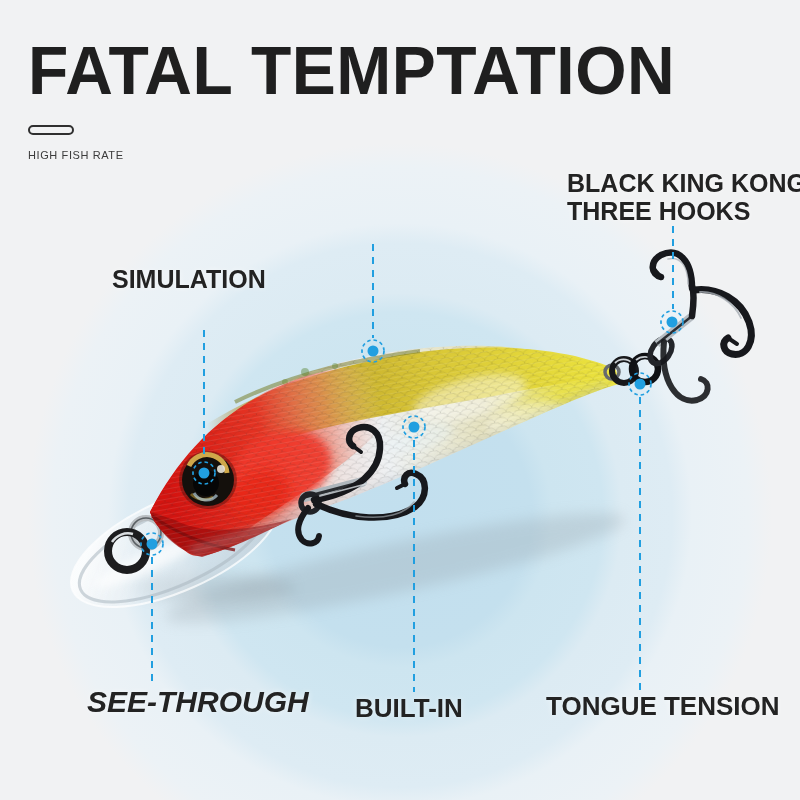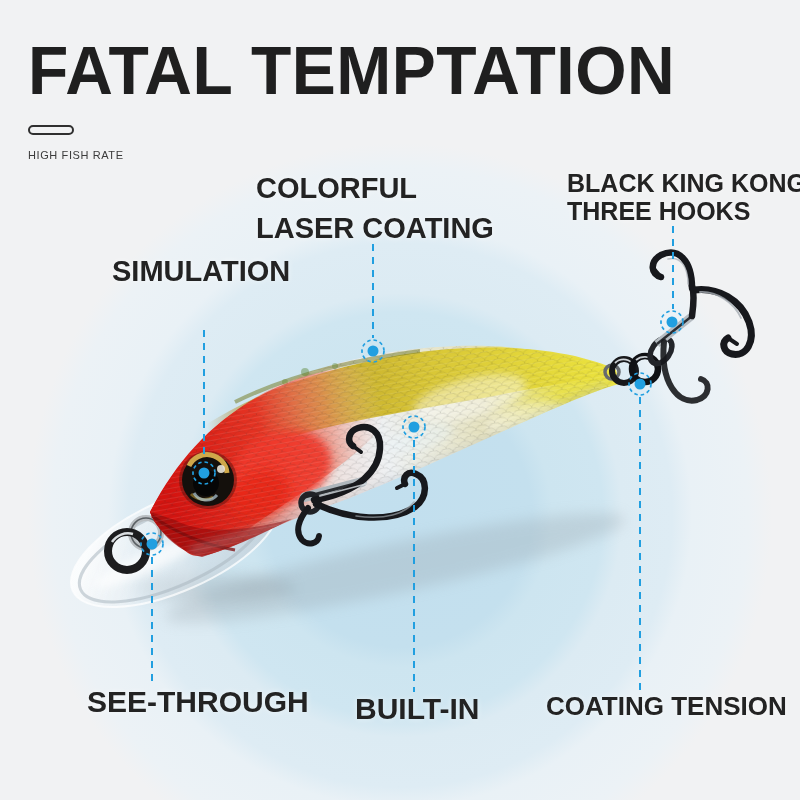--- a/index.html
+++ b/index.html
@@ -24,23 +24,23 @@
     left:28px;top:125px;width:42px;height:6px;
     border:2.5px solid #2f2f2f;border-radius:6px;background:transparent;
   }
   .tagline{
     left:28px;top:149px;font-size:11px;color:#3b3b3b;letter-spacing:.6px;white-space:nowrap;
   }
   .lbl{color:#232323;font-weight:bold;white-space:nowrap;
        text-shadow:0 0 6px rgba(255,255,255,.55);}
   .lbl-laser {left:256px;top:168px;font-size:29px;line-height:40px;}
   .lbl-hooks {left:567px;top:169px;font-size:25px;line-height:28px;}
-  .lbl-eye   {left:112px;top:255px;font-size:29px;line-height:32px;}
-  .lbl-tongue{left:87px; top:686px;font-size:30px;line-height:32px;}
-  .lbl-noise {left:355px;top:694px;font-size:30px;line-height:29px;}
+  .lbl-eye   {left:112px;top:263px;font-size:25px;line-height:32px;}
+  .lbl-tongue{left:87px; top:686px;font-size:30px;line-height:32px;font-style:italic;}
+  .lbl-noise {left:355px;top:694px;font-size:26px;line-height:29px;}
   .lbl-ring  {left:546px;top:692px;font-size:26px;line-height:29px;}
   svg{position:absolute;left:0;top:0;}
 </style>
 </head>
 <body>
 
 <div class="stage">
 
   <svg width="800" height="800" viewBox="0 0 800 800">
     <defs>
@@ -212,39 +212,35 @@
         <circle cx="640" cy="384" r="11" fill="none" stroke-width="1.7" stroke-dasharray="3.5 3" stroke="#219fe0"></circle>
         <circle cx="640" cy="384" r="5.5" fill="#219fe0"></circle>
       </g>
     </g>
   </svg>
 
   <div class="abs title">FATAL TEMPTATION</div>
   <div class="abs pill"></div>
   <div class="abs tagline">HIGH FISH RATE</div>
 
-  <div class="abs lbl lbl-laser">
-    <div>COLORFUL</div>
-    <div>LASER COATING</div>
-  </div>
 
   <div class="abs lbl lbl-hooks">
     <div>BLACK KING KONG</div>
     <div>THREE HOOKS</div>
   </div>
 
   <div class="abs lbl lbl-eye">
     <div>SIMULATION</div>
   </div>
 
   <div class="abs lbl lbl-tongue">
     <div>SEE-THROUGH</div>
   </div>
 
   <div class="abs lbl lbl-noise">
     <div>BUILT-IN</div>
   </div>
 
   <div class="abs lbl lbl-ring">
-    <div>COATING TENSION</div>
+    <div>TONGUE TENSION</div>
   </div>
 
 </div>
 
 </body></html>

